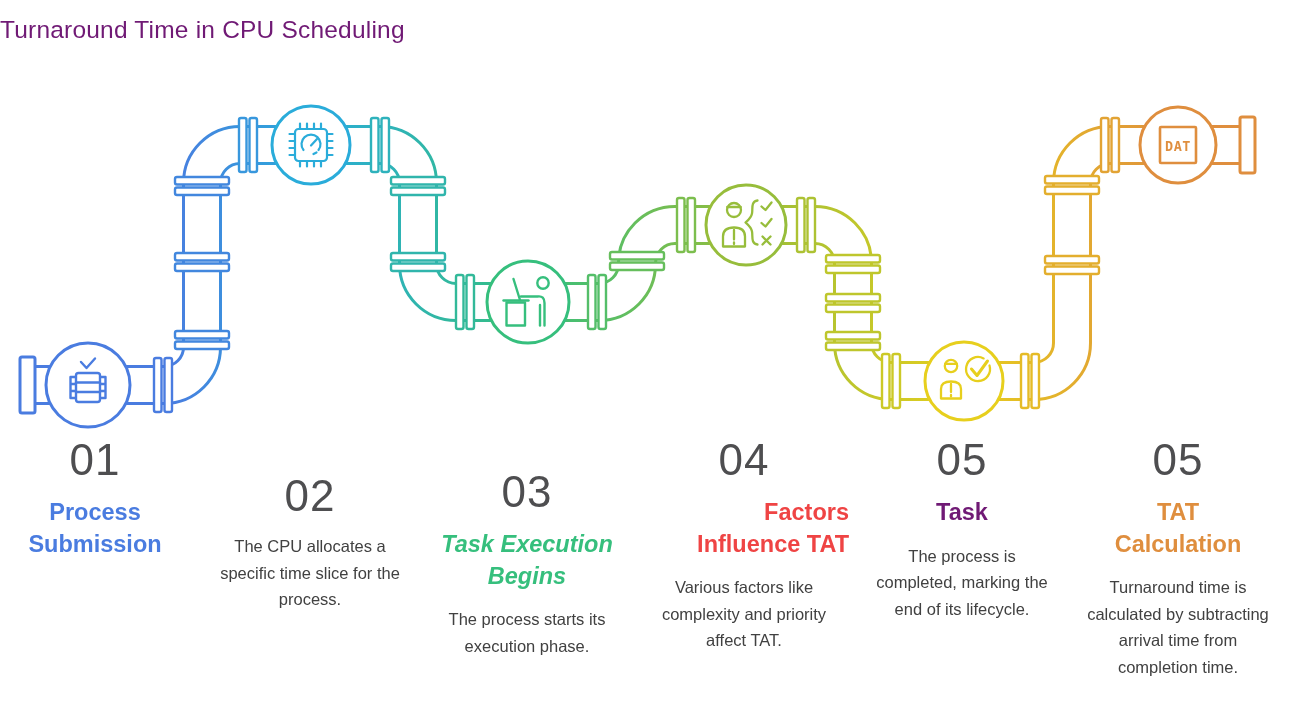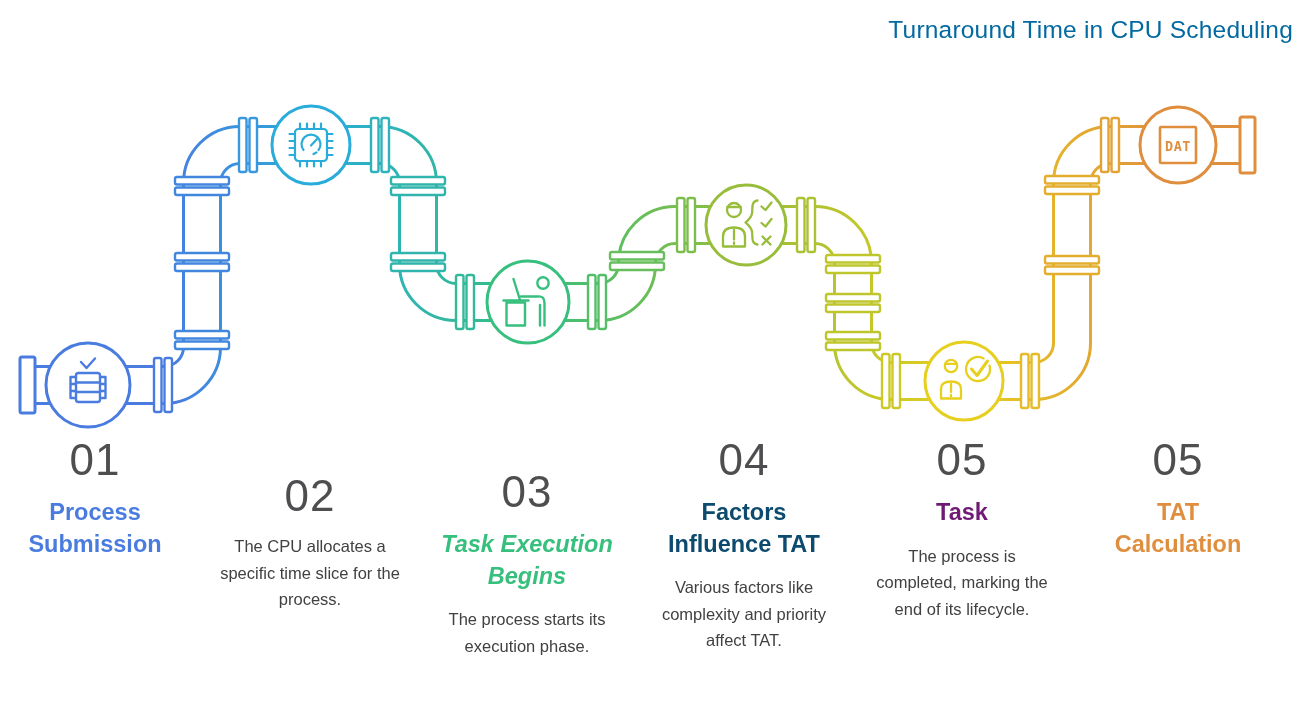--- a/index.html
+++ b/index.html
@@ -1,20 +1,20 @@
 <!DOCTYPE html>
 <html><head>
 <meta charset="utf-8">
 <title>Turnaround Time in CPU Scheduling</title>
 <style>
   html,body{margin:0;padding:0;background:#ffffff;}
   body{width:1293px;height:703px;overflow:hidden;font-family:"Liberation Sans",sans-serif;}
   .stage{position:relative;width:1293px;height:703px;background:#ffffff;}
-  .main-title{position:absolute;top:16px;left:0;width:100%;text-align:right;
-    font-size:24.5px;font-weight:400;color:#0369a1;margin:0;letter-spacing:.2px;}
+  .main-title{position:absolute;top:16px;left:0;width:100%;text-align:left;
+    font-size:24.5px;font-weight:400;color:#701a75;margin:0;letter-spacing:.2px;}
   svg.pipes{position:absolute;top:0;left:0;}
   .step-col{position:absolute;top:436px;width:210px;text-align:center;}
   .col-1{left:-10px;}.col-2{left:205px;margin-top:36px;}.col-3{left:422px;margin-top:32px;}
   .col-4{left:639px;}.col-5{left:857px;}.col-6{left:1073px;}
   .step-number{font-size:44px;line-height:48px;color:#4e4e50;letter-spacing:1px;
     font-weight:400;margin-bottom:13px;}
   .step-title{font-size:23.5px;line-height:31.5px;font-weight:700;margin-bottom:14px;}
   .step-desc{font-size:16.5px;line-height:26.5px;color:#414141;max-width:192px;margin:0 auto;}
 </style>
 </head>
@@ -207,36 +207,37 @@
     <div class="step-number">03</div>
     <div class="step-title" style="color: rgb(54, 191, 125); font-style: italic;">
       <div>Task Execution</div>
       <div>Begins</div>
     </div>
     <div class="step-desc">The process starts its execution phase.</div>
   </div>
 
   <div class="step-col col-4">
     <div class="step-number">04</div>
-    <div class="step-title" style="color: #0c4a6e;">
+    <div class="step-title" style="color: #ef4444; text-align: right;">
       <div>Factors</div>
       <div>Influence TAT</div>
     </div>
     <div class="step-desc">Various factors like complexity and priority affect TAT.</div>
   </div>
 
   <div class="step-col col-5">
     <div class="step-number">05</div>
     <div class="step-title" style="color: #701a75;">
       <div>Task</div>
     </div>
     <div class="step-desc">The process is completed, marking the end of its lifecycle.</div>
   </div>
 
   <div class="step-col col-6">
     <div class="step-number">05</div>
     <div class="step-title" style="color: rgb(223, 142, 62);">
       <div>TAT</div>
       <div>Calculation</div>
     </div>
+    <div class="step-desc">Turnaround time is calculated by subtracting arrival time from completion time.</div>
   </div>
 
 </div>
 
 </body></html>

